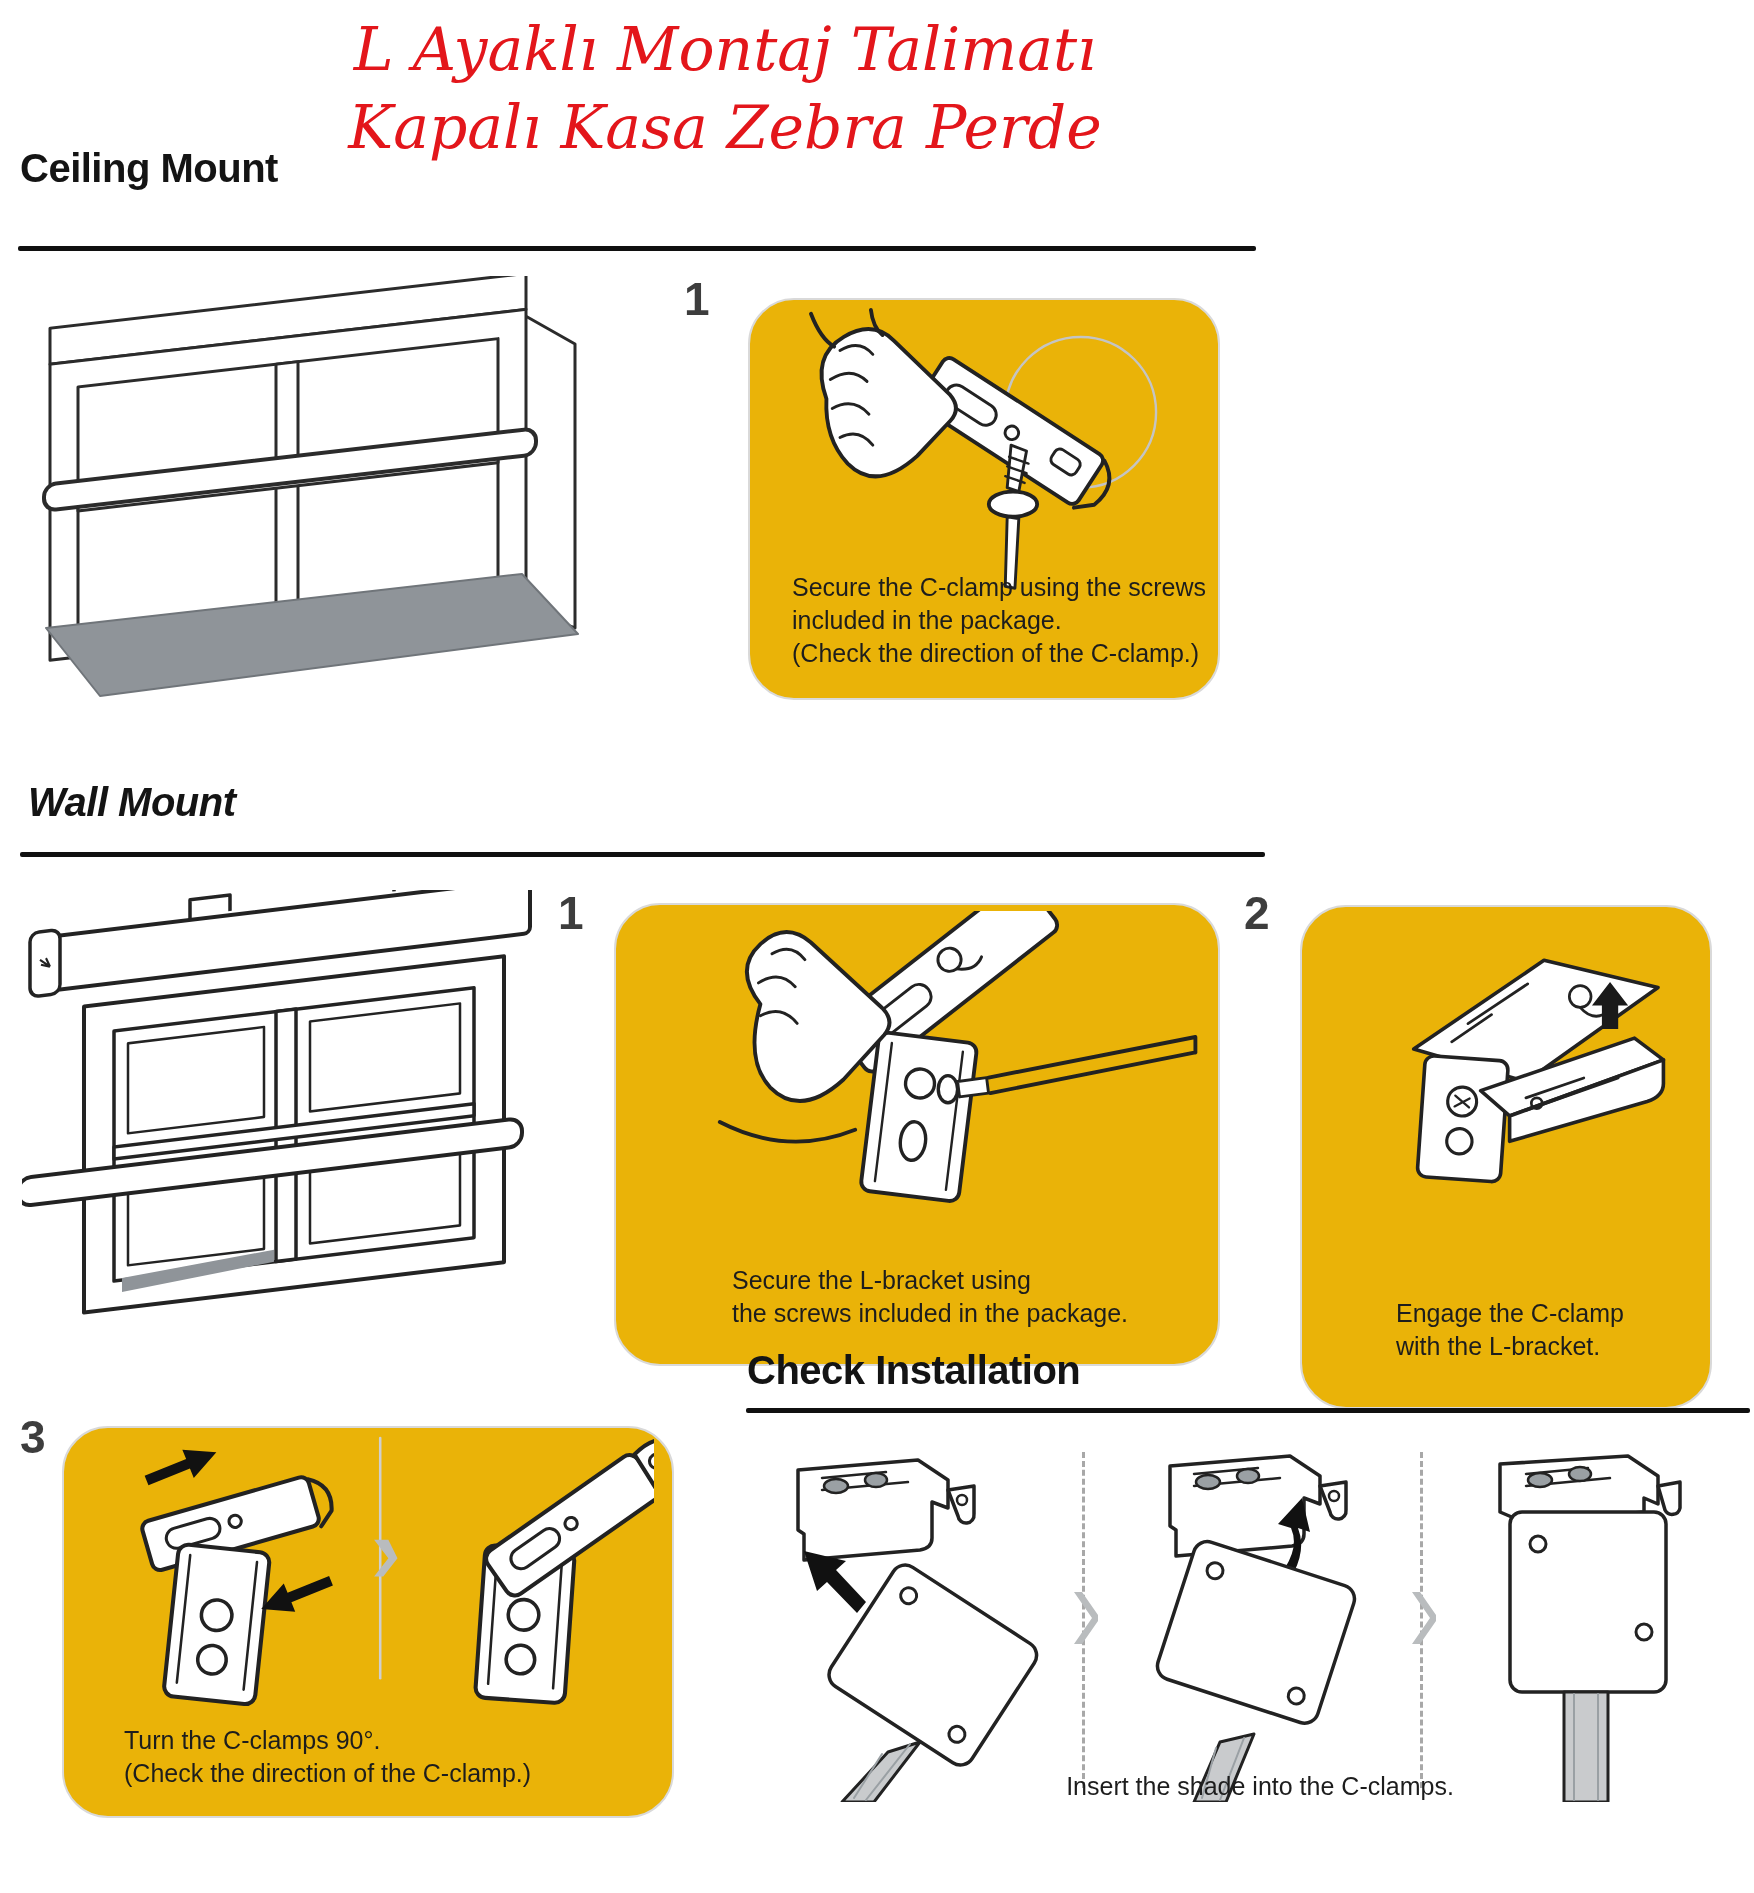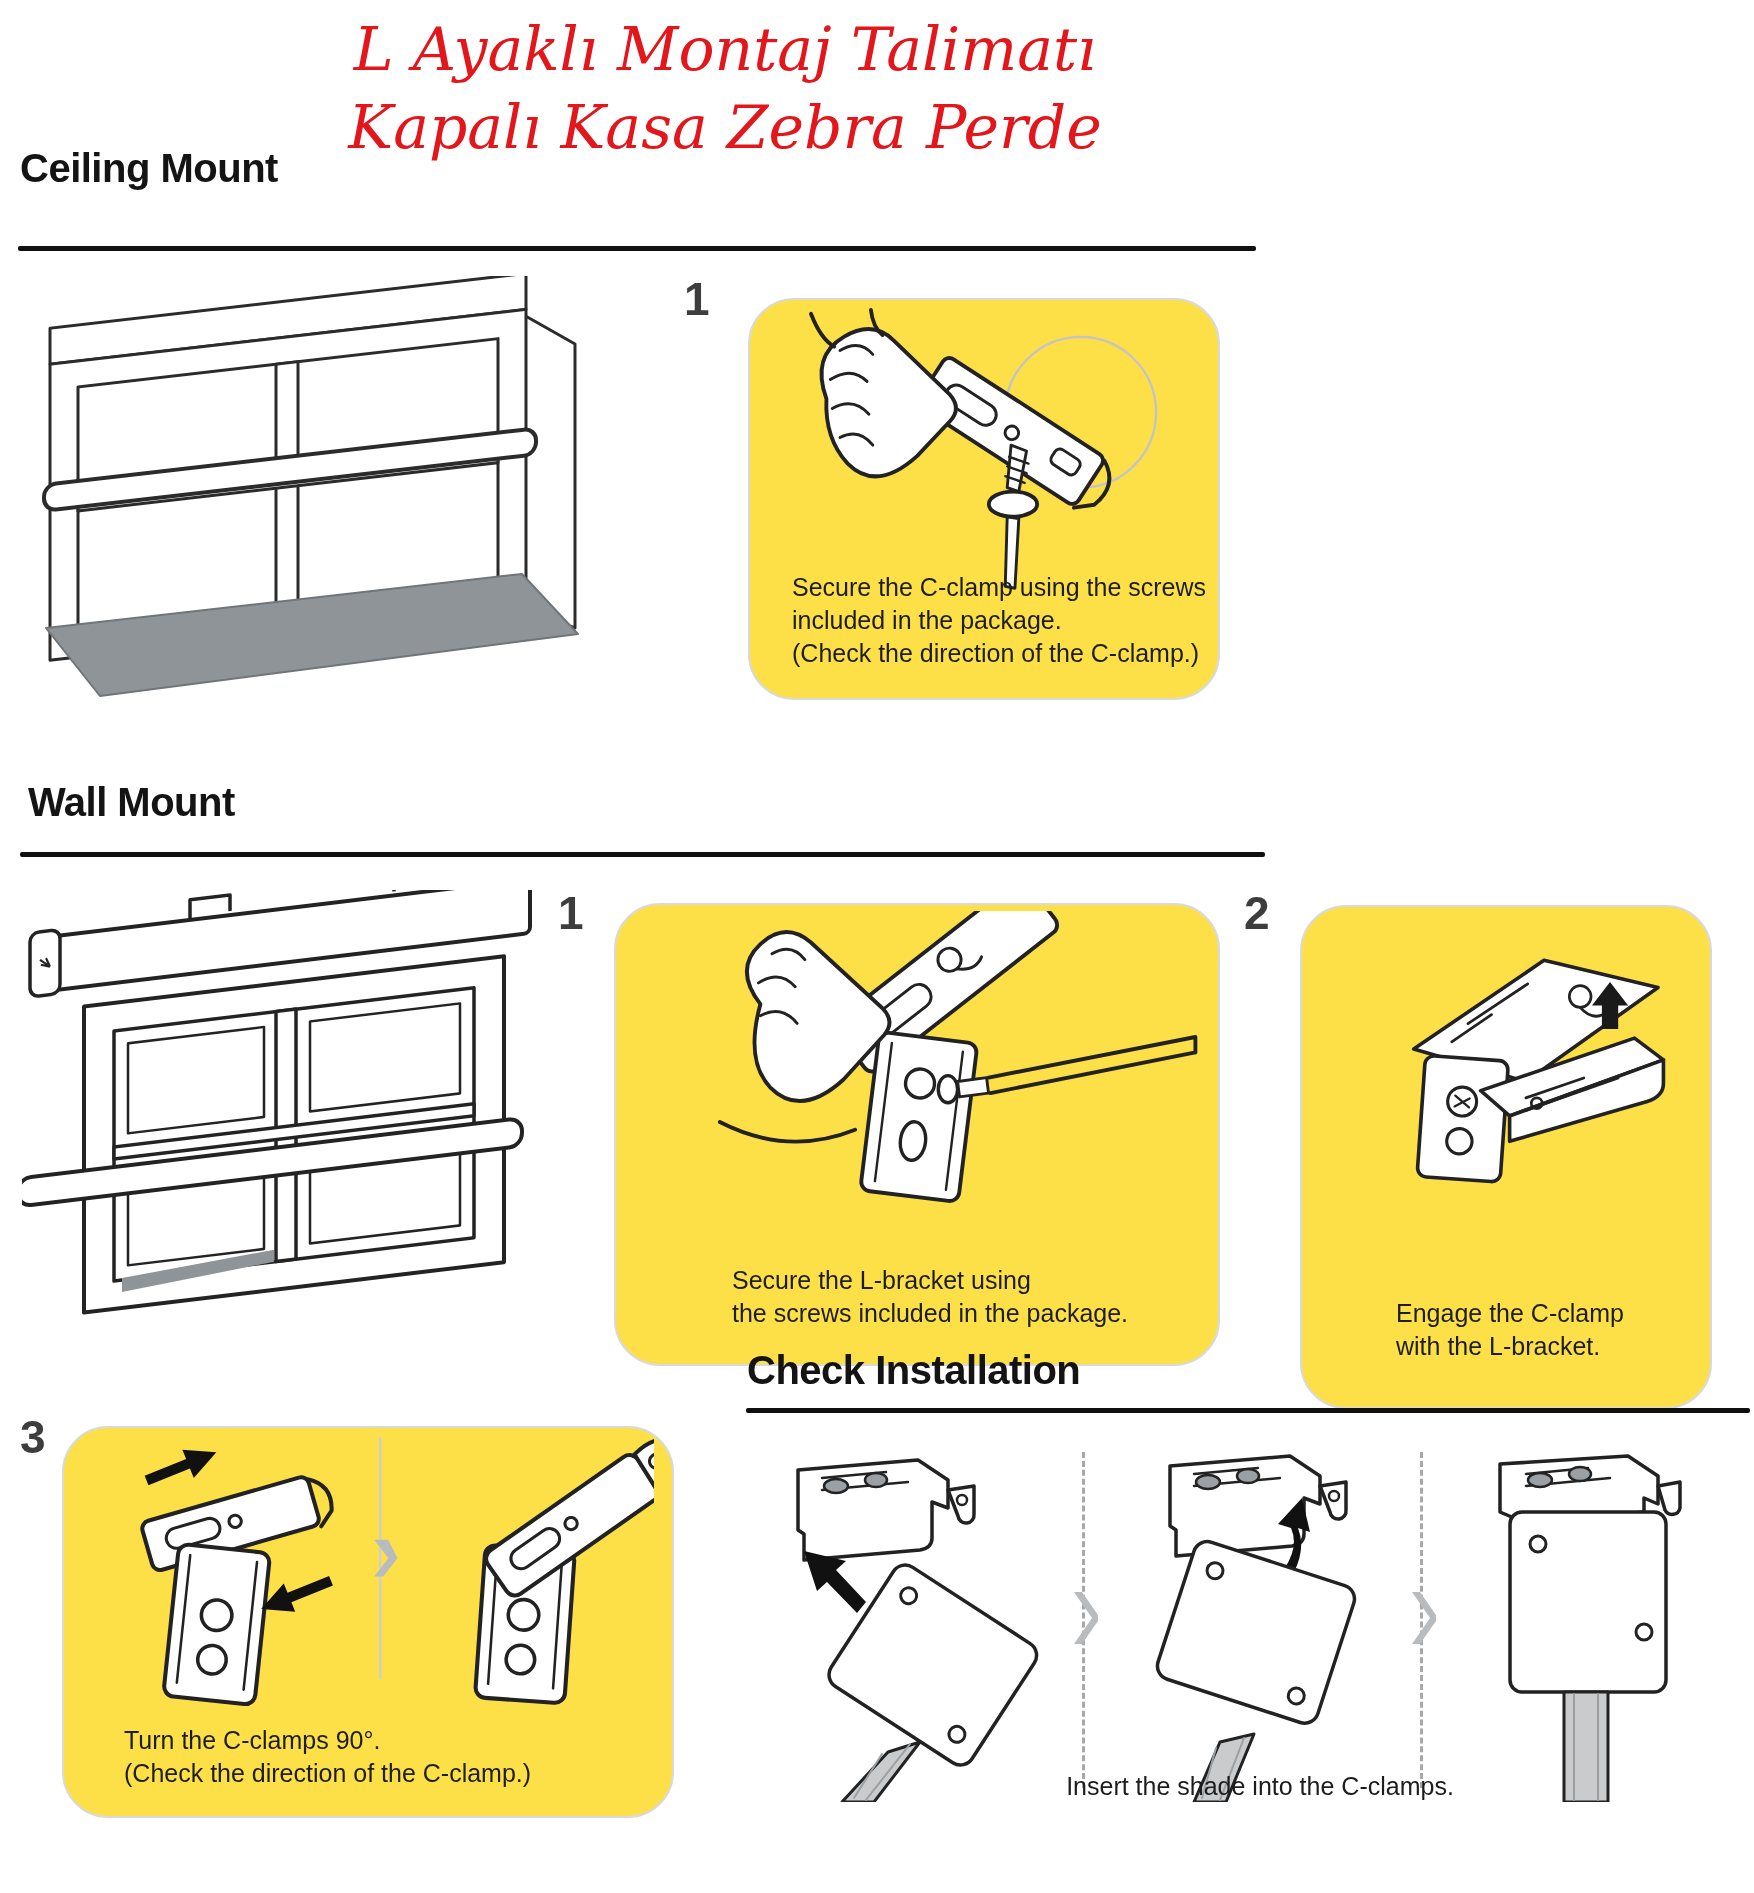--- a/index.html
+++ b/index.html
@@ -5,34 +5,34 @@
   html,body{margin:0;padding:0;background:#ffffff;}
   .page{position:relative;width:1754px;height:1893px;background:#ffffff;overflow:hidden;
         font-family:"Liberation Sans",sans-serif;}
   
   .title{position:absolute;left:0;top:10px;width:1450px;text-align:center;
          font-family:"DejaVu Serif",serif;font-style:italic;color:#e3161b;
          font-size:60px;line-height:1.3;font-weight:500;}
   
   .section-heading{position:absolute;font-weight:bold;color:#141414;font-size:40px;letter-spacing:-0.5px;}
   #ceiling-heading{left:20px;top:146px;text-align:right;}
-  #wall-heading{left:28px;top:780px;}
+  #wall-heading{left:28px;top:780px;font-style:italic;}
   #final-heading{left:747px;top:1348px;}
   .rule{position:absolute;background:#101010;height:5px;border-radius:2px;}
   #rule-ceiling{left:18px;top:246px;width:1238px;}
   #rule-wall{left:20px;top:852px;width:1245px;}
   #rule-final{left:746px;top:1408px;width:1004px;}
   
   .step-number{position:absolute;font-weight:bold;font-size:46px;color:#3d3d3d;}
   #num-c1{left:684px;top:272px;}
   #num-w1{left:558px;top:886px;}
   #num-w2{left:1244px;top:886px;}
   #num-3{left:20px;top:1410px;}
   
-  .panel{position:absolute;background:#fde047;border:2px solid #d9d9d9;border-radius:46px;box-sizing:border-box;}
+  .panel{position:absolute;background:#eab308;border:2px solid #d9d9d9;border-radius:46px;box-sizing:border-box;}
   #panel-c1{left:748px;top:298px;width:472px;height:402px;}
   #panel-w1{left:614px;top:903px;width:606px;height:463px;}
   #panel-w2{left:1300px;top:905px;width:412px;height:504px;}
   #panel-3{left:62px;top:1426px;width:612px;height:392px;}
   .panel-illus{position:absolute;left:0;right:0;top:6px;display:flex;justify-content:center;}
   
   .caption{font-size:25px;color:#1d1d1d;line-height:1.32;white-space:pre-line;position:absolute;}
   #cap-c1{left:42px;bottom:28px;}
   #cap-w1{left:116px;bottom:34px;}
   #cap-w2{left:94px;bottom:44px;}

